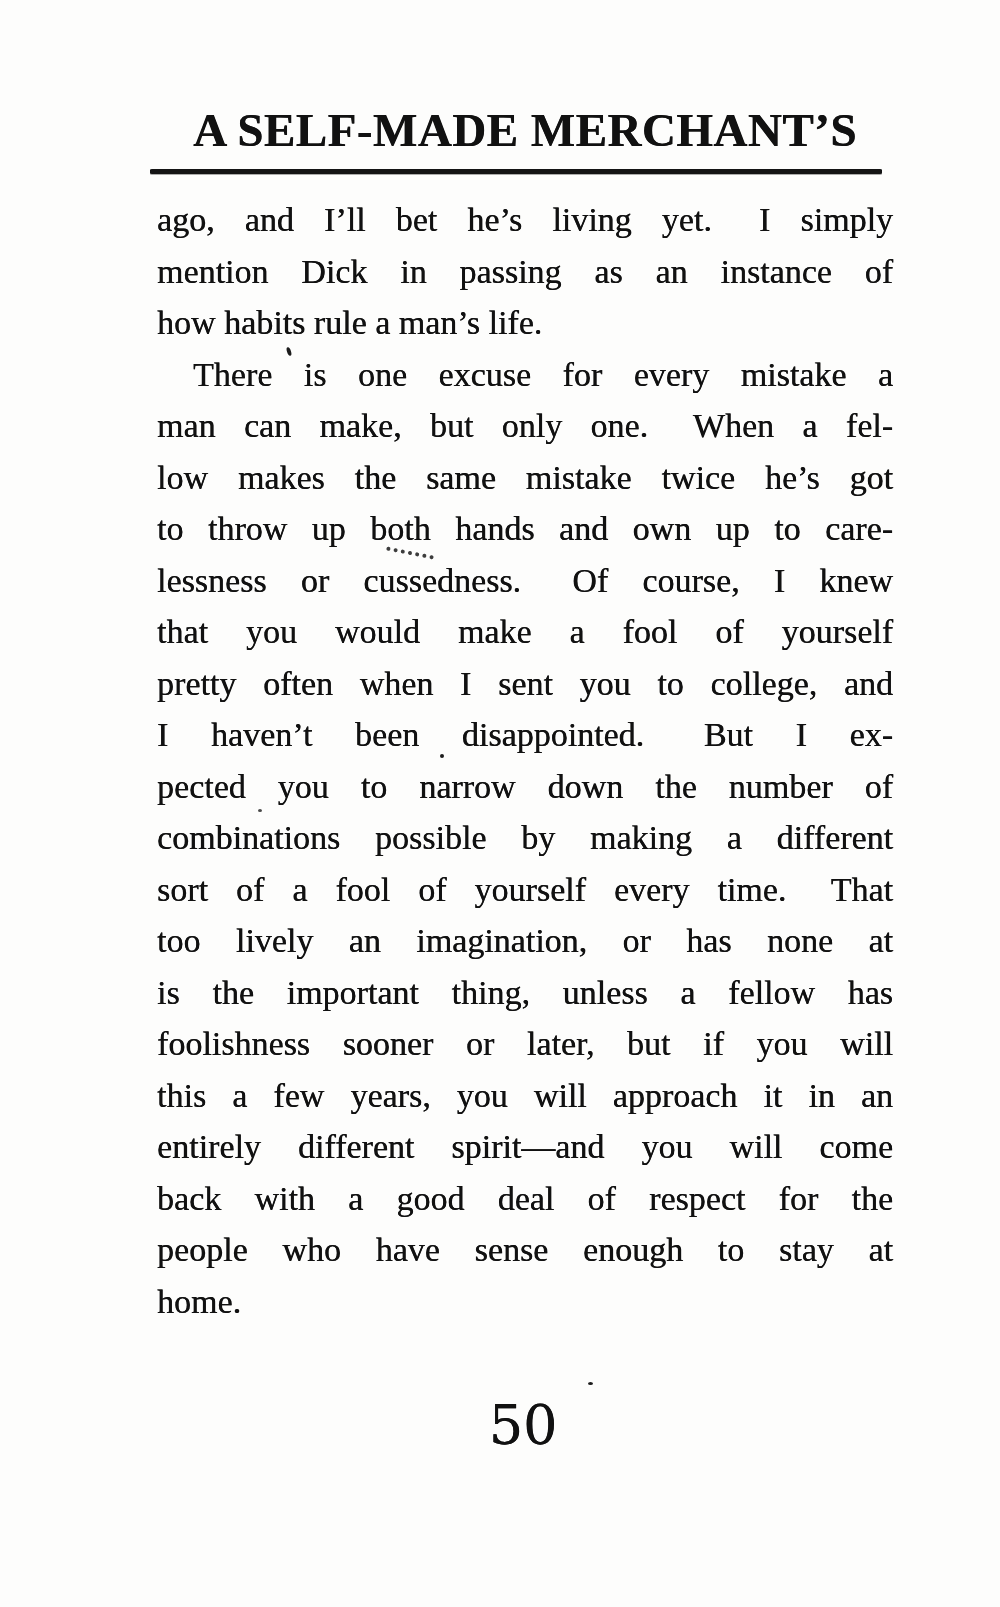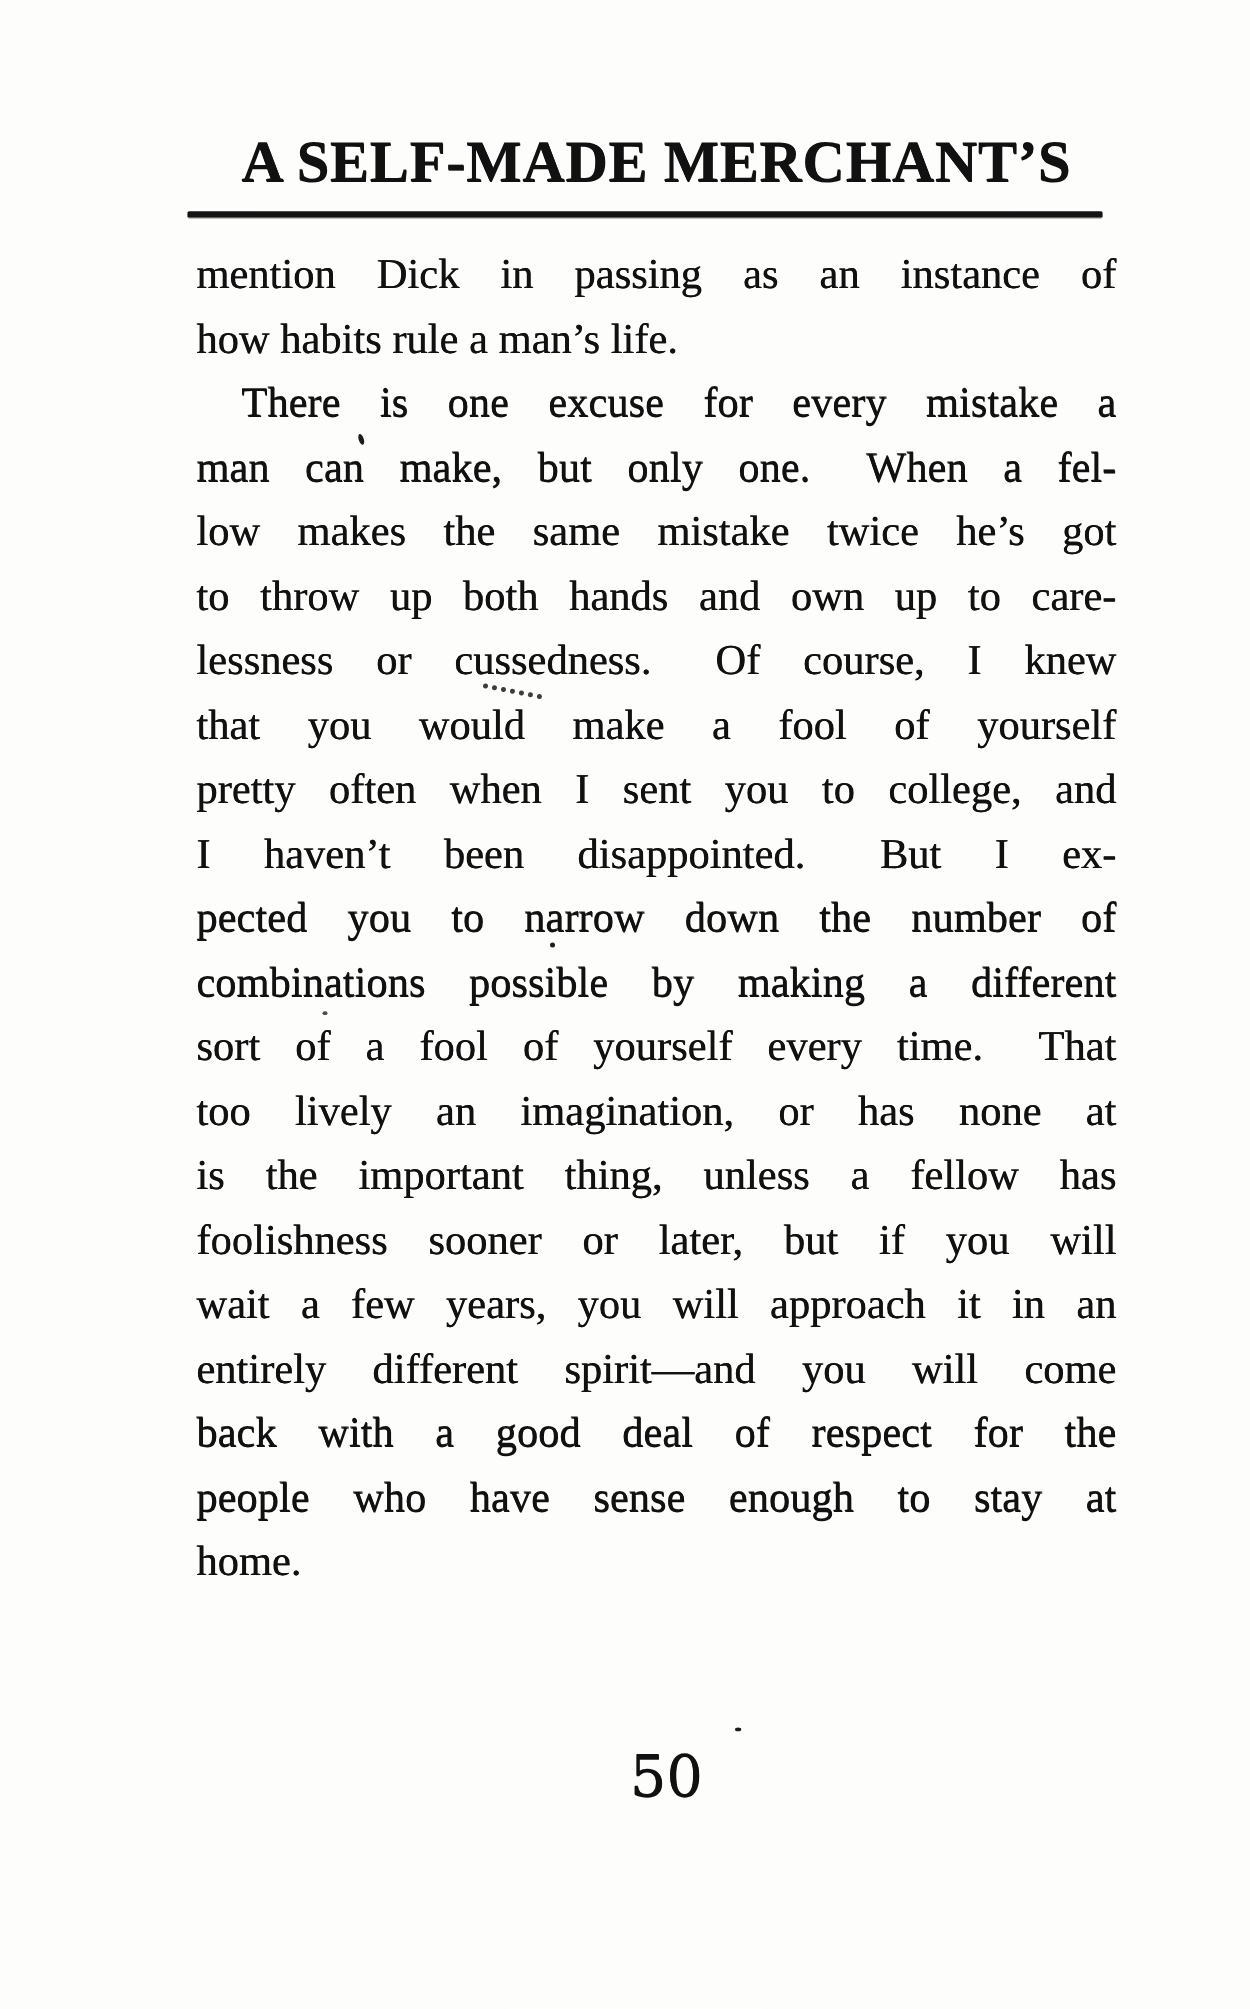--- a/index.html
+++ b/index.html
@@ -58,24 +58,24 @@
   .line.end {
     text-align-last: left;
   }
   .para.indent .line.first {
     text-indent: 36px;
   }
   
   .folio {
     position: absolute;
     top: 1394px;
-    left: 165px;
+    left: 155px;
     width: 736px;
     text-align: center;
-    font-size: 46px;
+    font-size: 54px;
     font-family: "DejaVu Serif", serif;
     font-feature-settings: "onum" 1;
     text-shadow: 0.3px 0.3px 0 currentColor;
   }
   
   .smudge-dash {
     position: absolute;
     left: 386px;
     top: 551px;
     width: 48px;
@@ -99,40 +99,41 @@
 
 <div class="page">
 
   <div class="running-head">A SELF-MADE MERCHANT’S</div>
 
   <div class="head-rule"></div>
 
   <div class="text-block">
 
     <div class="para">
+      <div class="line">ago, and I’ll bet he’s living yet.  I simply</div>
       <div class="line">mention Dick in passing as an instance of</div>
       <div class="line end">how habits rule a man’s life.</div>
     </div>
 
     <div class="para indent">
       <div class="line first">There is one excuse for every mistake a</div>
       <div class="line">man can make, but only one.  When a fel-</div>
       <div class="line">low makes the same mistake twice he’s got</div>
       <div class="line">to throw up both hands and own up to care-</div>
       <div class="line">lessness or cussedness.  Of course, I knew</div>
       <div class="line">that you would make a fool of yourself</div>
       <div class="line">pretty often when I sent you to college, and</div>
       <div class="line">I haven’t been disappointed.  But I ex-</div>
       <div class="line">pected you to narrow down the number of</div>
       <div class="line">combinations possible by making a different</div>
       <div class="line">sort of a fool of yourself every time.  That</div>
       <div class="line">too lively an imagination, or has none at</div>
       <div class="line">is the important thing, unless a fellow has</div>
       <div class="line">foolishness sooner or later, but if you will</div>
-      <div class="line">wait a few years, you will approach it in an</div>
+      <div class="line">this a few years, you will approach it in an</div>
       <div class="line">entirely different spirit—and you will come</div>
       <div class="line">back with a good deal of respect for the</div>
       <div class="line">people who have sense enough to stay at</div>
       <div class="line end">home.</div>
     </div>
 
   </div>
 
   <div class="folio">50</div>
 

